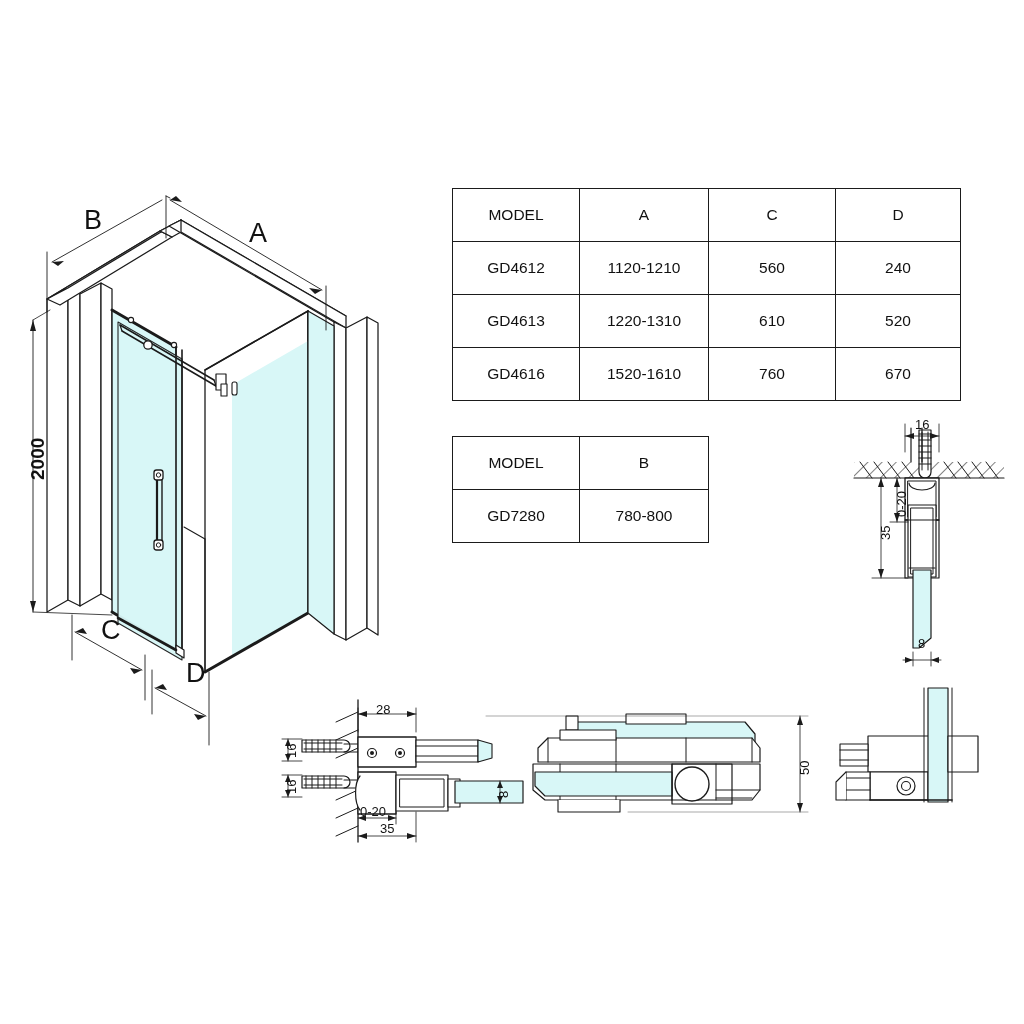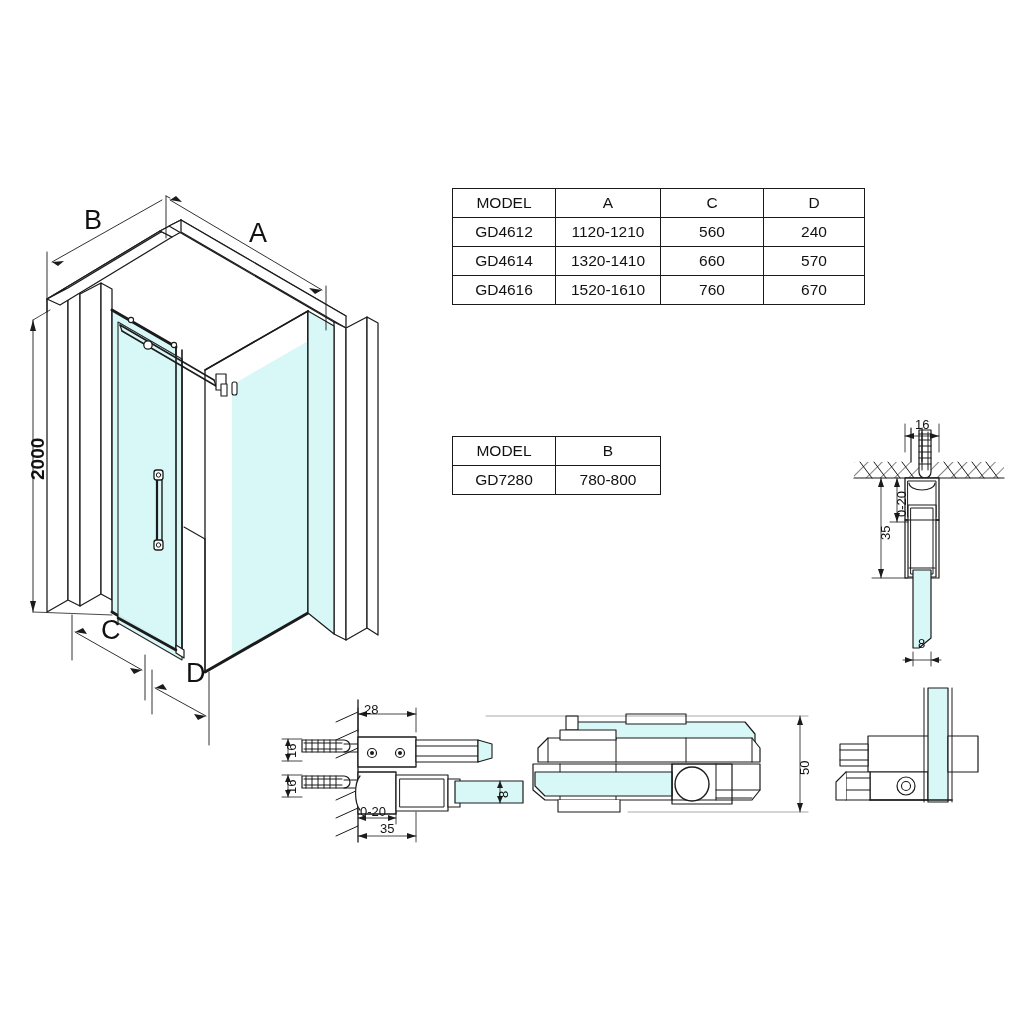--- a/index.html
+++ b/index.html
@@ -9,21 +9,21 @@
   svg.layer{position:absolute;left:0;top:0;width:1024px;height:1024px;overflow:visible;}
 
   
   .spec-table{position:absolute;border-collapse:collapse;background:#fff;}
   .spec-table td{
      border:1.6px solid #1b1b1b;
      text-align:center;
      font-size:15.5px;
      font-family:"Liberation Sans", sans-serif;
      color:#111;
-     padding:0;
+     padding:12px;
      height:28px;
      line-height:28px;
      white-space:nowrap;
   }
   #table-a{left:452px;top:188px;}
   #table-a td.c0{width:102px;}
   #table-a td.c1{width:104px;}
   #table-a td.c2{width:102px;}
   #table-a td.c3{width:100px;}
   #table-b{left:452px;top:436px;}
@@ -314,24 +314,24 @@
         <td class="c2">C</td>
         <td class="c3">D</td>
       </tr>
       <tr>
           <td class="c0">GD4612</td>
           <td class="c1">1120-1210</td>
           <td class="c2">560</td>
           <td class="c3">240</td>
         </tr>
       <tr>
-          <td class="c0">GD4614</td>
-          <td class="c1">1320-1410</td>
-          <td class="c2">660</td>
-          <td class="c3">570</td>
+          <td class="c0">GD4613</td>
+          <td class="c1">1220-1310</td>
+          <td class="c2">610</td>
+          <td class="c3">520</td>
         </tr>
       <tr>
           <td class="c0">GD4616</td>
           <td class="c1">1520-1610</td>
           <td class="c2">760</td>
           <td class="c3">670</td>
         </tr>
     </tbody>
   </table>
 
@@ -352,21 +352,21 @@
   <div class="dim dim-big" style="left:249px;top:220px;">A</div>
   <div class="dim dim-bold rot90" style="left:28px;top:480px;">2000</div>
   <div class="dim dim-big" style="left:101px;top:617px;">C</div>
   <div class="dim dim-big" style="left:186px;top:660px;">D</div>
 
   <div class="dim dim-sm" style="left:915px;top:418px;">16</div>
   <div class="dim dim-sm rot90" style="left:895px;top:517px;">0-20</div>
   <div class="dim dim-sm rot90" style="left:879px;top:540px;">35</div>
   <div class="dim dim-sm" style="left:918px;top:637px;">8</div>
 
-  <div class="dim dim-sm" style="left:364px;top:703px;">28</div>
+  <div class="dim dim-sm" style="left:376px;top:703px;">28</div>
   <div class="dim dim-sm rot90" style="left:285px;top:758px;">16</div>
   <div class="dim dim-sm rot90" style="left:285px;top:794px;">16</div>
   <div class="dim dim-sm" style="left:360px;top:805px;">0-20</div>
   <div class="dim dim-sm" style="left:380px;top:822px;">35</div>
   <div class="dim dim-sm rot90" style="left:497px;top:798px;">8</div>
 
   <div class="dim dim-sm rot90" style="left:798px;top:775px;">50</div>
 
 </div>
 

